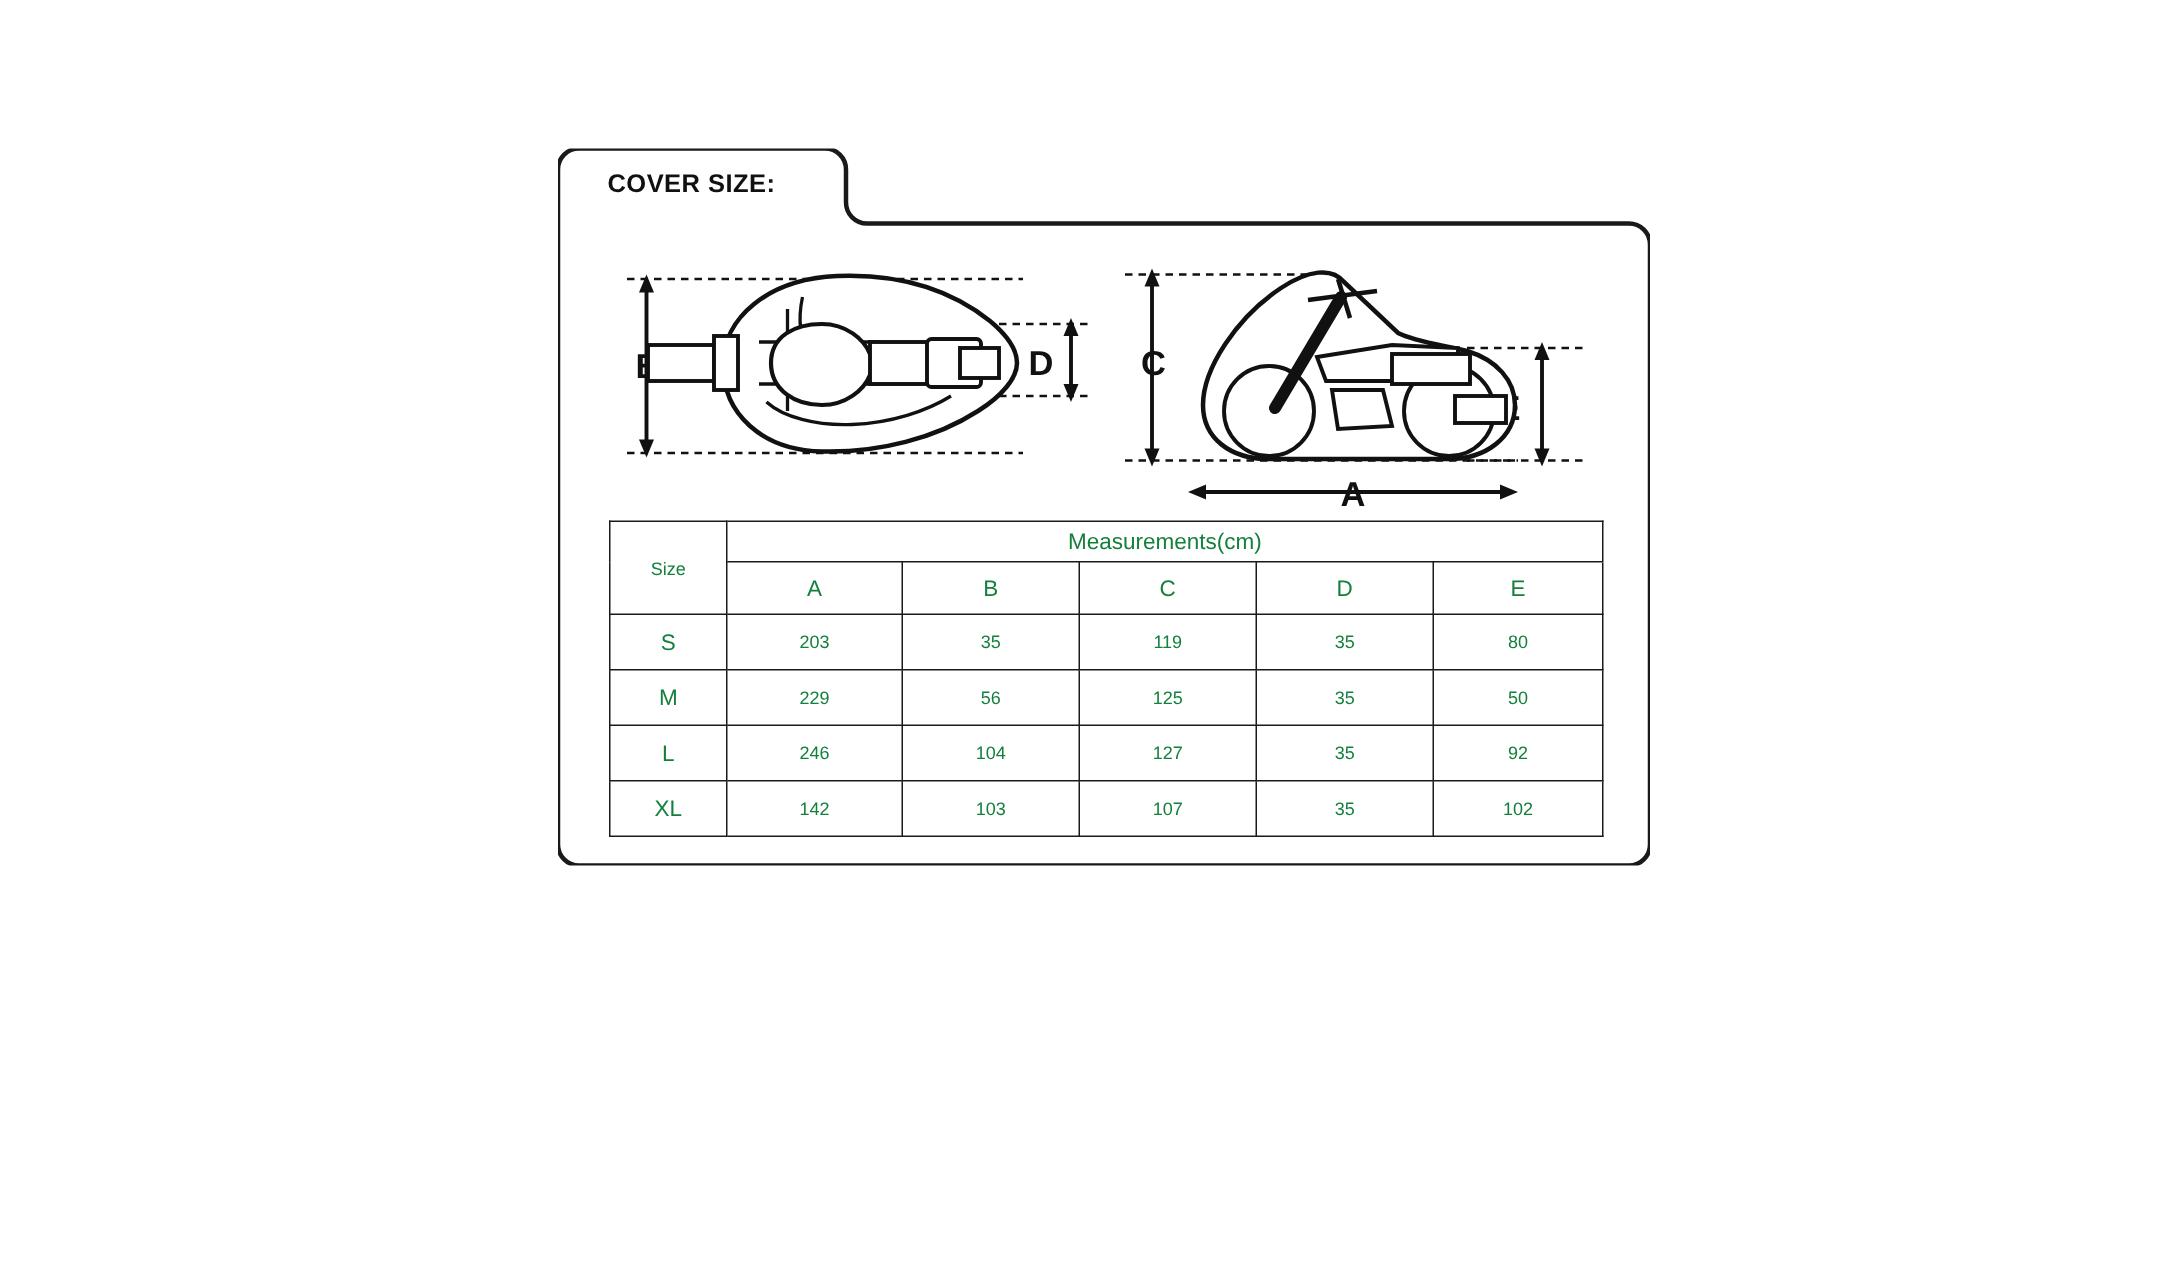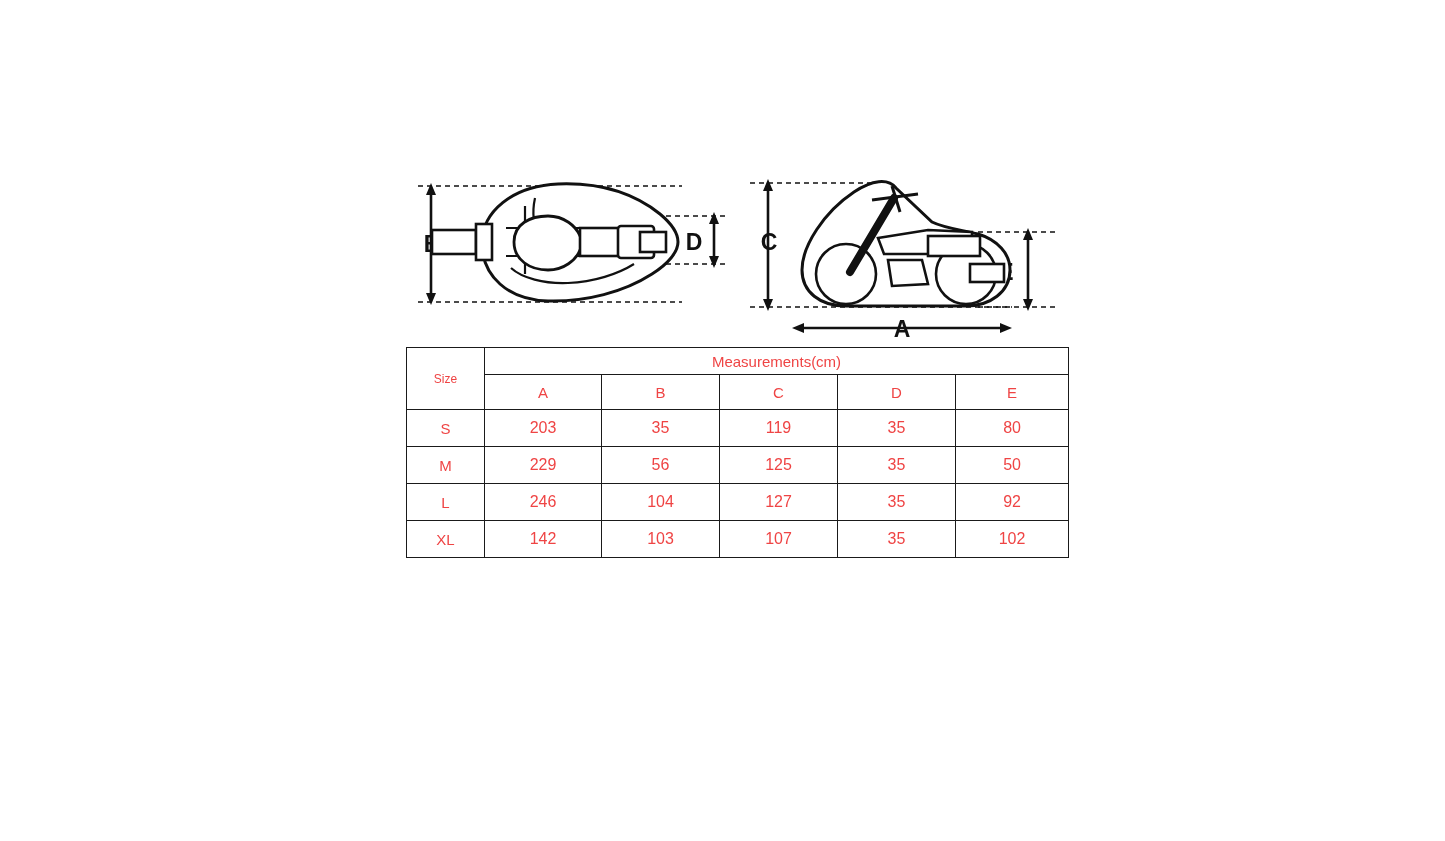--- a/index.html
+++ b/index.html
@@ -67,21 +67,21 @@
   }
   table.size-table {
     border-collapse: collapse;
     width: 662px;
     table-layout: fixed;
   }
   table.size-table td, table.size-table th {
     border: 1.6px solid #1a1a1a;
     text-align: center;
     font-weight: normal;
-    color: #ef4444;
+    color: #15803d;
     padding: 0;
   }
   .hdr-size {
     width: 78px;
     font-size: 12px;
     height: 61px;
     vertical-align: middle;
   }
   .hdr-meas {
     font-size: 15px;
@@ -91,21 +91,21 @@
   }
   .hdr-letter {
     font-size: 15px;
     height: 33px;
   }
   .row-label {
     font-size: 15px;
     height: 36px;
   }
   .row-val {
-    font-size: 16px;
+    font-size: 12px;
     font-weight: bold;
     height: 36px;
   }
   .col-a { width: 117px; }
   .col-b { width: 118px; }
   .col-c { width: 118px; }
   .col-d { width: 118px; }
   .col-e { width: 113px; }
 
   .dim-letter {
@@ -113,20 +113,38 @@
     font-size: 23px;
     fill: #111;
     font-family: "Liberation Sans", sans-serif;
   }
 </style>
 </head>
 <body>
 
 <div id="stage">
 
+  <div class="panel">
+    <svg class="panel-svg" width="728" height="478" viewBox="0 0 728 478">
+      <path d="M 14 0
+               L 178 0
+               A 14 14 0 0 1 192 14
+               L 192 36
+               A 14 14 0 0 0 206 50
+               L 714 50
+               A 14 14 0 0 1 728 64
+               L 728 464
+               A 14 14 0 0 1 714 478
+               L 14 478
+               A 14 14 0 0 1 0 464
+               L 0 14
+               A 14 14 0 0 1 14 0 Z" fill="none" stroke="#1a1a1a" stroke-width="3"></path>
+    </svg>
+    <div class="cover-size-label">COVER SIZE:</div>
+  </div>
 
   <div class="figures">
     <svg width="728" height="210" viewBox="0 0 728 210">
 
       <g>
 
         <line x1="46" y1="36" x2="310" y2="36" stroke="#111" stroke-width="1.6" stroke-dasharray="5,4"></line>
         <line x1="46" y1="152" x2="310" y2="152" stroke="#111" stroke-width="1.6" stroke-dasharray="5,4"></line>
         <line x1="276" y1="66" x2="356" y2="66" stroke="#111" stroke-width="1.6" stroke-dasharray="5,4"></line>
         <line x1="276" y1="114" x2="356" y2="114" stroke="#111" stroke-width="1.6" stroke-dasharray="5,4"></line>

